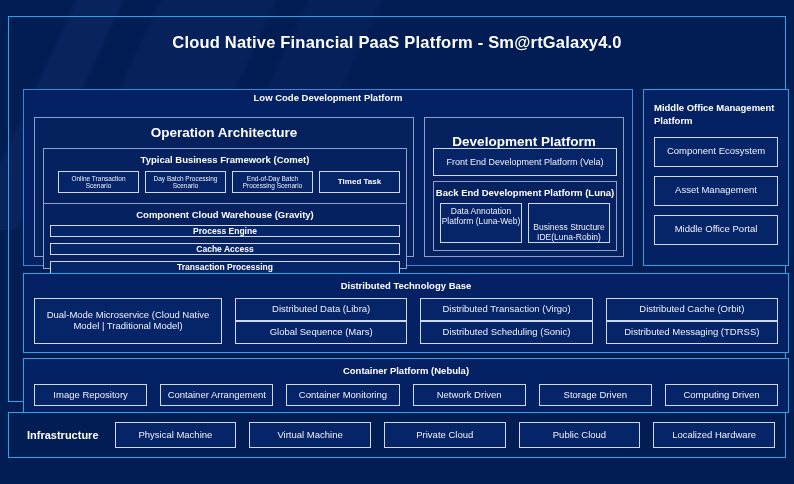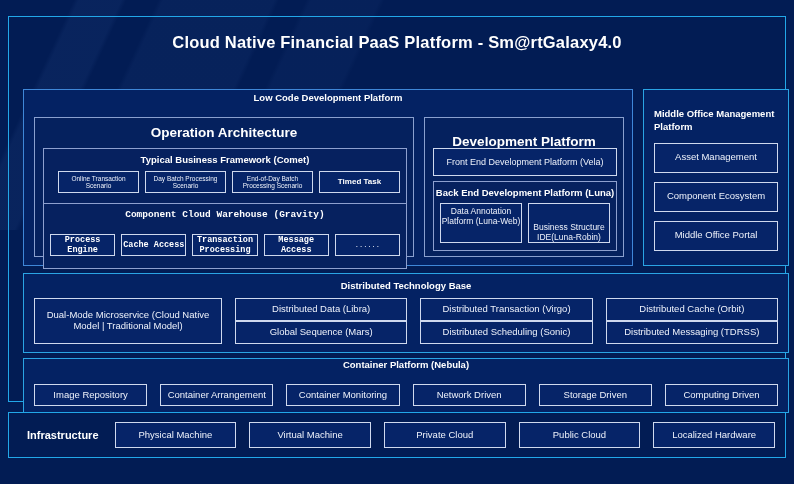--- a/index.html
+++ b/index.html
@@ -141,21 +141,21 @@
   }
 
   
   .midoffice {
     position: absolute;
     left: 634px; top: 72px;
     width: 146px; height: 177px;
     border: 1px solid #2aa4e4;
     box-sizing: border-box;
     background: #042263;
-    padding: 18px 10px;
+    padding: 12px 10px;
   }
   .midoffice .mo-title {
     font-size: 9.5px;
     font-weight: bold;
     line-height: 1.35;
     margin-bottom: 9px;
   }
   .midoffice .cell {
     height: 30px;
     font-size: 9.5px;
@@ -187,21 +187,21 @@
 
   
   .container-plat {
     position: absolute;
     left: 14px; top: 341px;
     width: 766px; height: 55px;
     border: 1px solid #2aa4e4;
     box-sizing: border-box;
     background: #042263;
   }
-  .container-plat > .hdr { font-size: 9.5px; margin-top: 0; }
+  .container-plat > .hdr { font-size: 9.5px; margin-top: 6px; }
   .cp-row {
     position: absolute;
     left: 10px; right: 10px; top: 25px;
     display: flex;
     gap: 13px;
   }
   .cp-row .cell { flex: 1; height: 22px; font-size: 9.5px; }
 
   
   .infra-label {
@@ -234,23 +234,23 @@
         <div class="subgroup" style="left:8px; top:30px; width:364px; height:58px;">
           <div class="hdr">Typical Business Framework (Comet)</div>
           <div class="row" style="top:22px;margin-left:8px;">
             <div class="cell" style="flex:1; height:22px; font-size:6.5px;">Online Transaction Scenario</div>
             <div class="cell" style="flex:1; height:22px; font-size:6.5px;">Day Batch Processing Scenario</div>
             <div class="cell" style="flex:1; height:22px; font-size:6.5px;">End-of-Day Batch Processing Scenario</div>
             <div class="cell-b" style="flex:1; height:22px; font-size:8px;">Timed Task</div>
           </div>
         </div>
 
-        <div class="subgroup" style="left:8px; top:85px; width:364px; height:66px;font-family:Liberation Mono, monospace;">
+        <div class="subgroup" style="left:8px; top:85px; width:364px; height:66px;">
           <div class="hdr">Component Cloud Warehouse (Gravity)</div>
-          <div class="row" style="top:30px;">
+          <div class="row" style="top:21px;flex-direction:column;">
             <div class="cell-b" style="flex:1; height:22px; font-size:8.5px;">Process Engine</div>
             <div class="cell-b" style="flex:1; height:22px; font-size:8.5px;">Cache Access</div>
             <div class="cell-b" style="flex:1; height:22px; font-size:8.5px;">Transaction Processing</div>
             <div class="cell-b" style="flex:1; height:22px; font-size:8.5px;">Message Access</div>
             <div class="cell" style="flex:1; height:22px; font-size:7px;">......</div>
           </div>
         </div>
       </div>
 
       <div class="devplat">
@@ -263,22 +263,22 @@
           <div class="row" style="top:21px;">
             <div class="cell" style="flex:1; height:40px; font-size:8.5px; align-items:flex-start; padding-top:3px;">Data Annotation Platform (Luna-Web)</div>
             <div class="cell" style="flex:1; height:40px; font-size:8.5px; align-items:flex-start; padding-top:19px;">Business Structure IDE(Luna-Robin)</div>
           </div>
         </div>
       </div>
     </div>
 
     <div class="midoffice">
       <div class="mo-title">Middle Office Management Platform</div>
+      <div class="cell">Component Ecosystem</div>
       <div class="cell">Asset Management</div>
-      <div class="cell">Component Ecosystem</div>
       <div class="cell">Middle Office Portal</div>
     </div>
 
     <div class="dtb">
       <div class="hdr">Distributed Technology Base</div>
       <div class="dtb-body">
         <div class="dtb-col-wide">
           <div class="cell">Dual-Mode Microservice (Cloud Native Model | Traditional Model)</div>
         </div>
         <div class="dtb-col">

